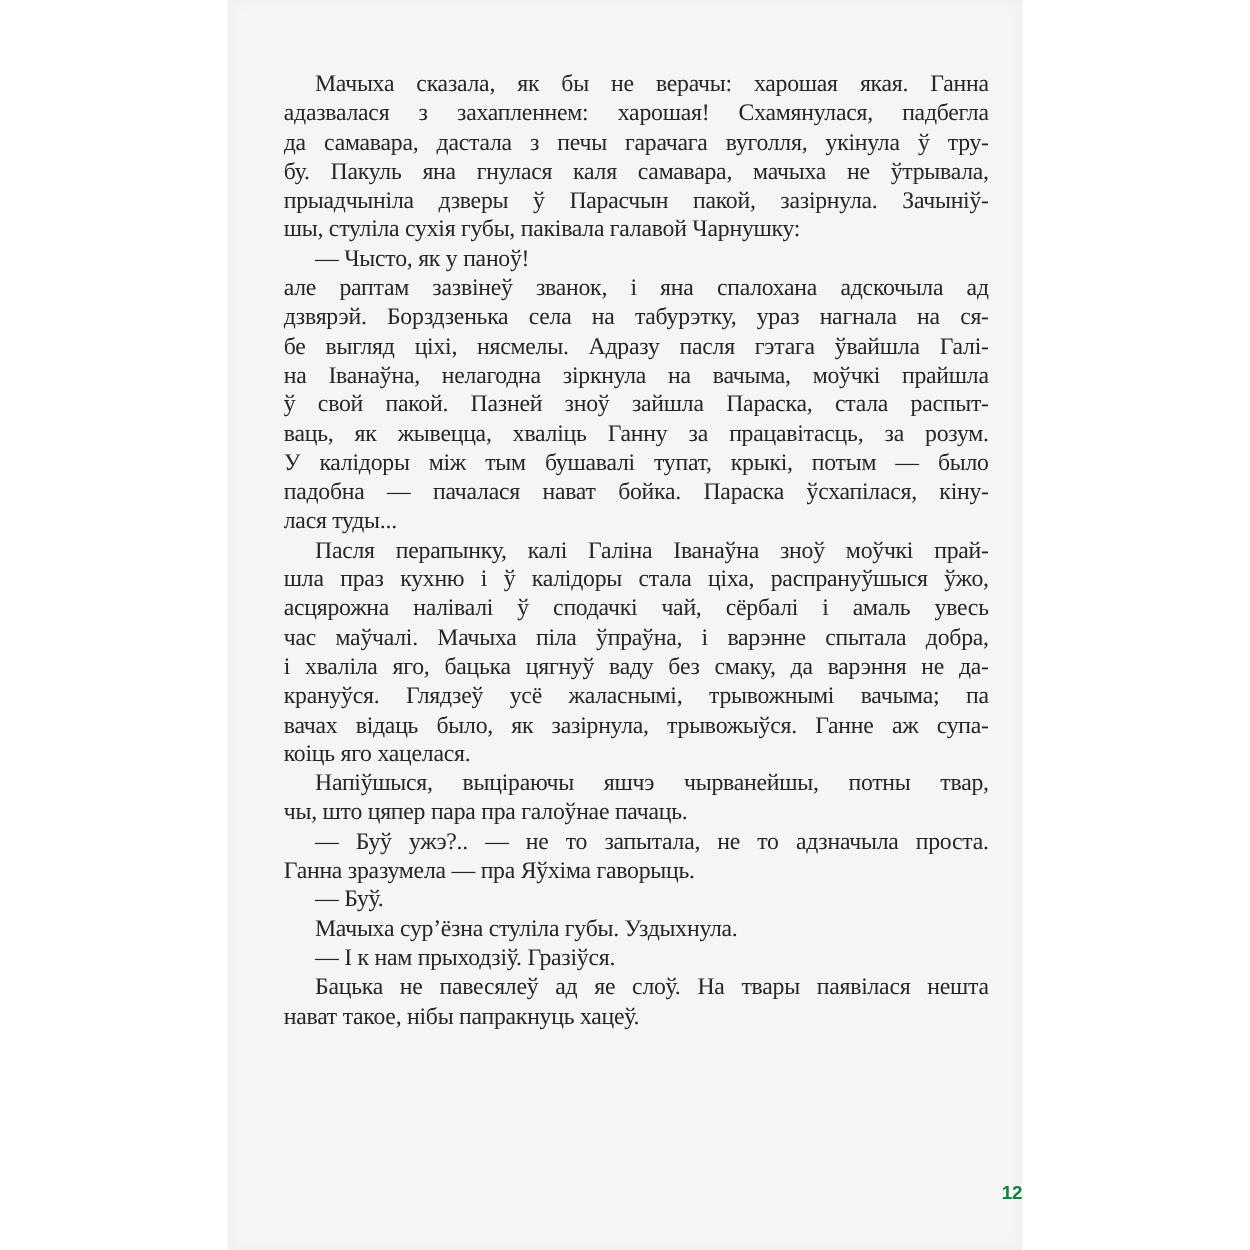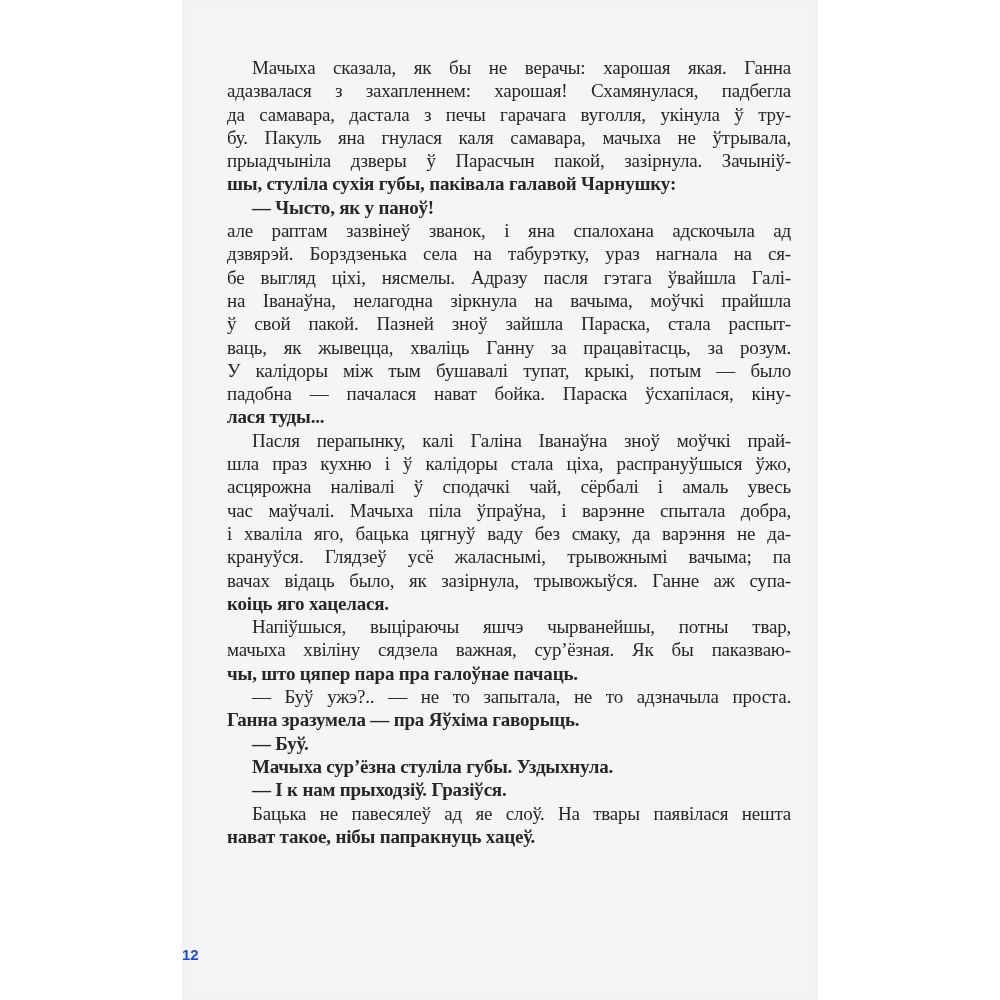--- a/index.html
+++ b/index.html
@@ -31,31 +31,31 @@
     color: #262626;
   }
   .para { margin: 0; padding: 0; }
   .line {
     text-align: justify;
     text-align-last: justify;
     overflow: hidden;
     white-space: normal;
   }
   .line.indent { text-indent: 25px; }
-  .line.last { text-align-last: left; font-weight: bold; }
+  .line.last { text-align-last: left; }
   .page-number {
     position: absolute;
     top: 946px;
     left: 0;
     width: 100%;
-    text-align: left;
+    text-align: right;
     font-family: "Liberation Sans", "DejaVu Sans", sans-serif;
     font-weight: bold;
     font-size: 15px;
-    color: #1d4ed8;
+    color: #15803d;
   }
 </style>
 </head>
 <body>
 
 <div class="page">
   <div class="page-text">
       <div class="para">
         <div class="line indent">Мачыха сказала, як бы не верачы: харошая якая. Ганна</div>
         <div class="line">адазвалася з захапленнем: харошая! Схамянулася, падбегла</div>
@@ -83,21 +83,20 @@
         <div class="line">шла праз кухню і ў калідоры стала ціха, распрануўшыся ўжо,</div>
         <div class="line">асцярожна налівалі ў сподачкі чай, сёрбалі і амаль увесь</div>
         <div class="line">час маўчалі. Мачыха піла ўпраўна, і варэнне спытала добра,</div>
         <div class="line">і хваліла яго, бацька цягнуў ваду без смаку, да варэння не да-</div>
         <div class="line">крануўся. Глядзеў усё жаласнымі, трывожнымі вачыма; па</div>
         <div class="line">вачах відаць было, як зазірнула, трывожыўся. Ганне аж супа-</div>
         <div class="line last">коіць яго хацелася.</div>
       </div>
       <div class="para">
         <div class="line indent">Напіўшыся, выціраючы яшчэ чырванейшы, потны твар,</div>
-        <div class="line">мачыха хвіліну сядзела важная, сур’ёзная. Як бы паказваю-</div>
         <div class="line last">чы, што цяпер пара пра галоўнае пачаць.</div>
       </div>
       <div class="para">
         <div class="line indent">— Буў ужэ?.. — не то запытала, не то адзначыла проста.</div>
         <div class="line last">Ганна зразумела — пра Яўхіма гаворыць.</div>
       </div>
       <div class="para">
         <div class="line indent last">— Буў.</div>
       </div>
       <div class="para">

